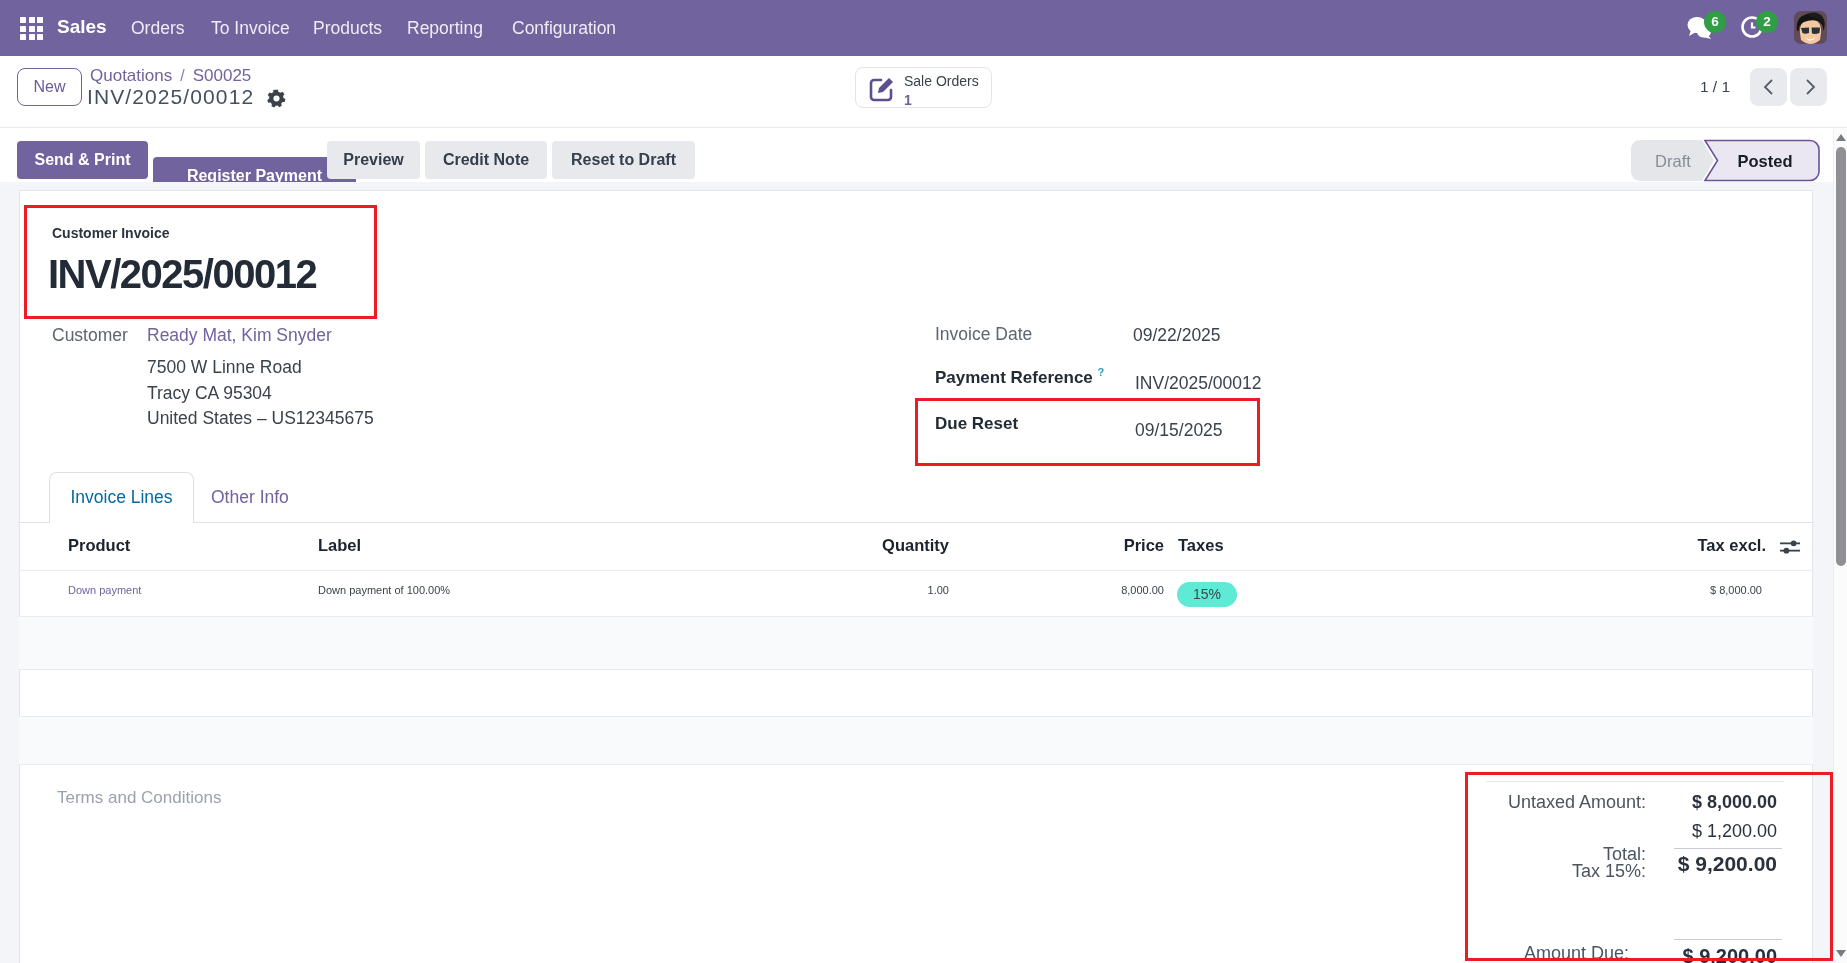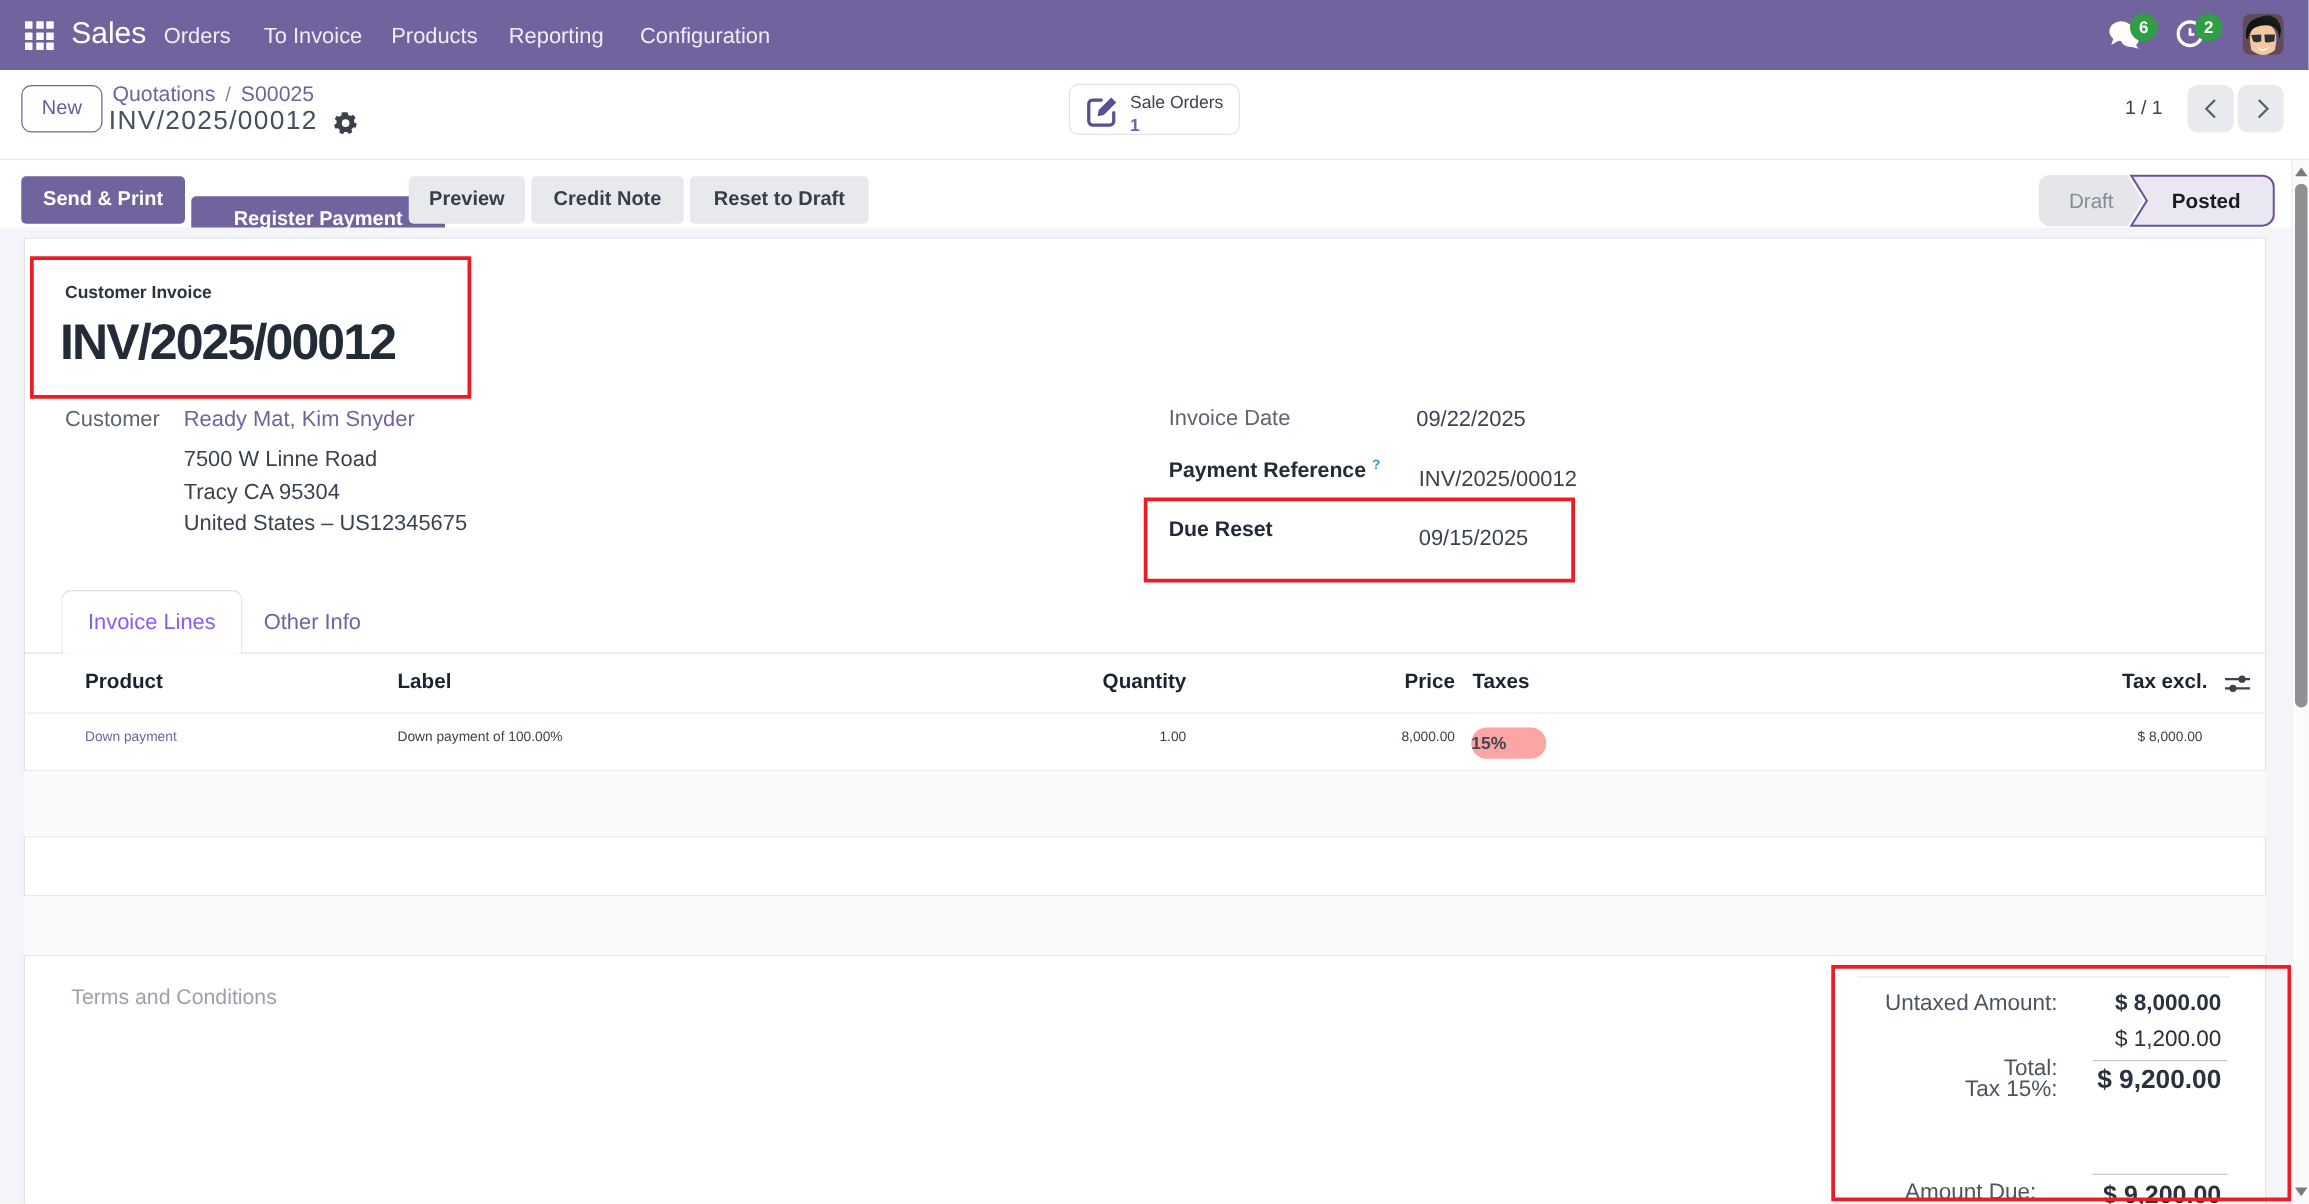--- a/index.html
+++ b/index.html
@@ -4,21 +4,21 @@
 <style>
   * { margin:0; padding:0; box-sizing:border-box; }
   html,body { width:1847px; height:963px; overflow:hidden; background:#fff;
     font-family:"Liberation Sans", sans-serif; }
   .abs { position:absolute; }
   body { position:relative; }
 
   
   #navbar { position:absolute; left:0; top:0; width:1847px; height:56px; background:#71639e; }
   .navitem { position:absolute; top:0; height:56px; line-height:56px; color:#efecf5; font-size:17.5px; }
-  #brand { position:absolute; left:57px; top:0; height:56px; line-height:54px; color:#fff; font-size:24px; font-weight:400; }
+  #brand { position:absolute; left:57px; top:0; height:56px; line-height:54px; color:#fff; font-size:19px; font-weight:700; }
   #gridicon { position:absolute; left:20px; top:17px; width:23px; height:23px;
     display:grid; grid-template-columns:repeat(3,1fr); grid-template-rows:repeat(3,1fr); gap:2.5px; }
   #gridicon div { background:#fdfdfe; border-radius:0.5px; }
   .badge { position:absolute; width:22px; height:22px; border-radius:50%; background:#2f9e44;
     color:#fff; font-size:13.5px; font-weight:700; text-align:center; line-height:22px; }
 
   
   #btnNew { position:absolute; left:17px; top:68px; width:65px; height:38px; background:#fff;
     border:1px solid #71639e; border-radius:8px; color:#6a5b99; font-size:16px; font-weight:500;
     text-align:center; line-height:36px; }
@@ -45,31 +45,31 @@
 
   h1.invtitle { font-size:40px; font-weight:700; color:#222b36; letter-spacing:-1.5px; }
   .o-label { color:#5d6570; font-size:17.5px; }
   .o-label-b { color:#222b36; font-size:17px; font-weight:700; }
   .o-value { color:#3a424d; font-size:17.5px; }
   a.o-link { color:#71639e; text-decoration:none; }
 
   
   #tabrow-border { position:absolute; left:19px; top:522px; width:1794px; height:1px; background:#dee2e6; }
   #tab-active { position:absolute; left:49px; top:472px; width:145px; height:51px; background:#fff;
-    border:1px solid #dee2e6; border-bottom:none; border-radius:8px 8px 0 0; color:#8b5cf6;
+    border:1px solid #dee2e6; border-bottom:none; border-radius:8px 8px 0 0; color:#0369a1;
     font-size:17.5px; text-align:center; line-height:49px; }
   #tab-other { position:absolute; left:211px; top:487px; color:#71639e; font-size:17.5px; }
 
   
   .th { position:absolute; top:536px; font-size:16.5px; font-weight:700; color:#1b232e; }
   .td { position:absolute; top:584px; font-size:11px; color:#3a424d; }
   .tline { position:absolute; left:19px; width:1794px; height:1px; background:#e9ecef; }
   .zebra { position:absolute; left:19px; width:1794px; background:#f9fafb; }
-  #taxpill { position:absolute; left:1177px; top:582px; width:60px; height:25px; background:#fca5a5;
-    border-radius:13px; color:#41474e; font-size:14px; font-weight:700; line-height:25px; }
+  #taxpill { position:absolute; left:1177px; top:582px; width:60px; height:25px; background:#5eead4;
+    border-radius:13px; color:#41474e; font-size:14px; font-weight:400; text-align:center; line-height:25px; }
 
   
   #terms { position:absolute; left:57px; top:788px; color:#9ba2ac; font-size:17px; }
   .tot-label { position:absolute; font-size:18px; color:#4c555f; text-align:right; right:201px; }
   .tot-value { position:absolute; font-size:18px; color:#2a323d; text-align:right; right:70px; }
 
   
   #sb-track { position:absolute; left:1833px; top:128px; width:14px; height:835px; background:#fbfbfc; border-left:1px solid #eeeeef; }
   #sb-thumb { position:absolute; left:1836px; top:147px; width:10px; height:419px; background:#8e9093; border-radius:5px; }
   .sb-arrow { position:absolute; left:1836px; width:0; height:0; }

